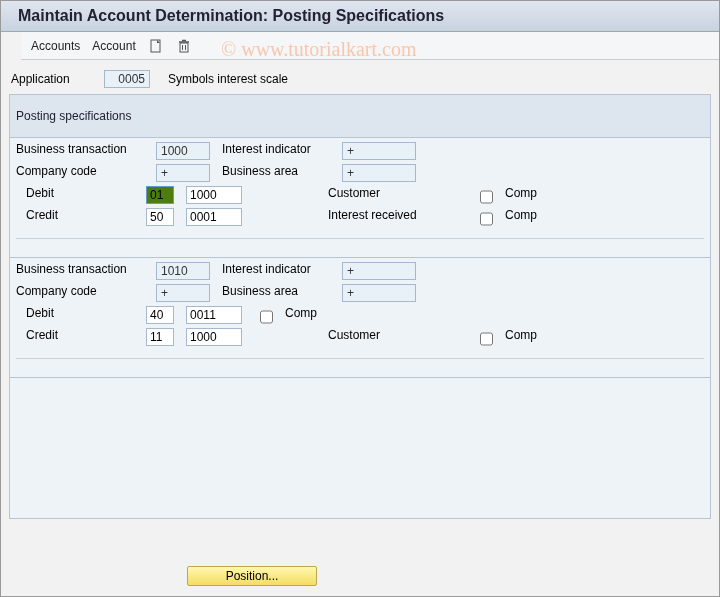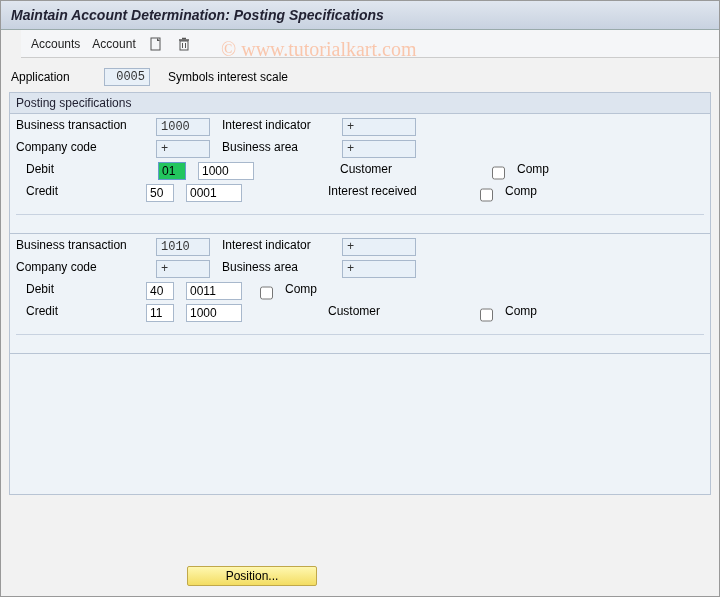--- a/index.html
+++ b/index.html
@@ -14,24 +14,23 @@
     .window {
       width: 720px;
       height: 597px;
       background: #f2f2f2;
       border: 1px solid #999;
       position: relative;
     }
     .titlebar {
       background: linear-gradient(to bottom, #e0e6ef 0%, #c8d2e0 100%);
       border-bottom: 1px solid #9aa;
-      padding: 6px 10px;
-      font-size: 14px;
+      padding: 6px 17px;
+      font-size: 16px;
       font-weight: bold;
-      font-style: italic;
       color: #223;
     }
     .toolbar {
       background: #f5f6f8;
       border-bottom: 1px solid #ccc;
       padding: 4px 10px;
       display: flex;
       align-items: center;
       gap: 12px;
       height: 28px;
@@ -69,33 +68,32 @@
     .app-row label { width: 85px; }
     .ro-field {
       background: #e8f0f8;
       border: 1px solid #a8b8cc;
       padding: 1px 4px;
       height: 18px;
       display: inline-flex;
       align-items: center;
       justify-content: flex-end;
       color: #333;
-      font-family: Liberation Mono, monospace;
     }
     .ro-left { justify-content: flex-start; }
     .group {
       border: 1px solid #b8c4d4;
       background: #eef3f8;
       border-top: none;
     }
     .group-title {
       background: #dde5ef;
       border-top: 1px solid #b8c4d4;
       border-bottom: 1px solid #b8c4d4;
-      padding: 3px 6px;
+      padding: 14px 6px;
       font-size: 12px;
       color: #223;
     }
     .block {
       padding: 4px 6px 10px 6px;
       border-bottom: 1px solid #b8c4d4;
     }
     .row {
       display: flex;
       height: 22px;
@@ -106,23 +104,22 @@
     .col-ind-lbl { width: 108px; margin-left: 0; }
     .inp {
       background: #fff;
       border: 1px solid #a8b8cc;
       padding: 1px 3px;
       height: 18px;
       font-family: inherit;
       font-size: 12px;
     }
     .inp.sel {
-      background: #22c55e;
+      background: #4d7c0f;
       border: 1px solid #6699cc;
-      margin-left: 12px;
     }
     .hr {
       border: none;
       border-top: 1px solid #c8d2e0;
       margin: 8px 0;
     }
     .desc-col { width: 134px; }
     .chk { margin-left: 6px; }
     .position-btn {
       position: absolute;

